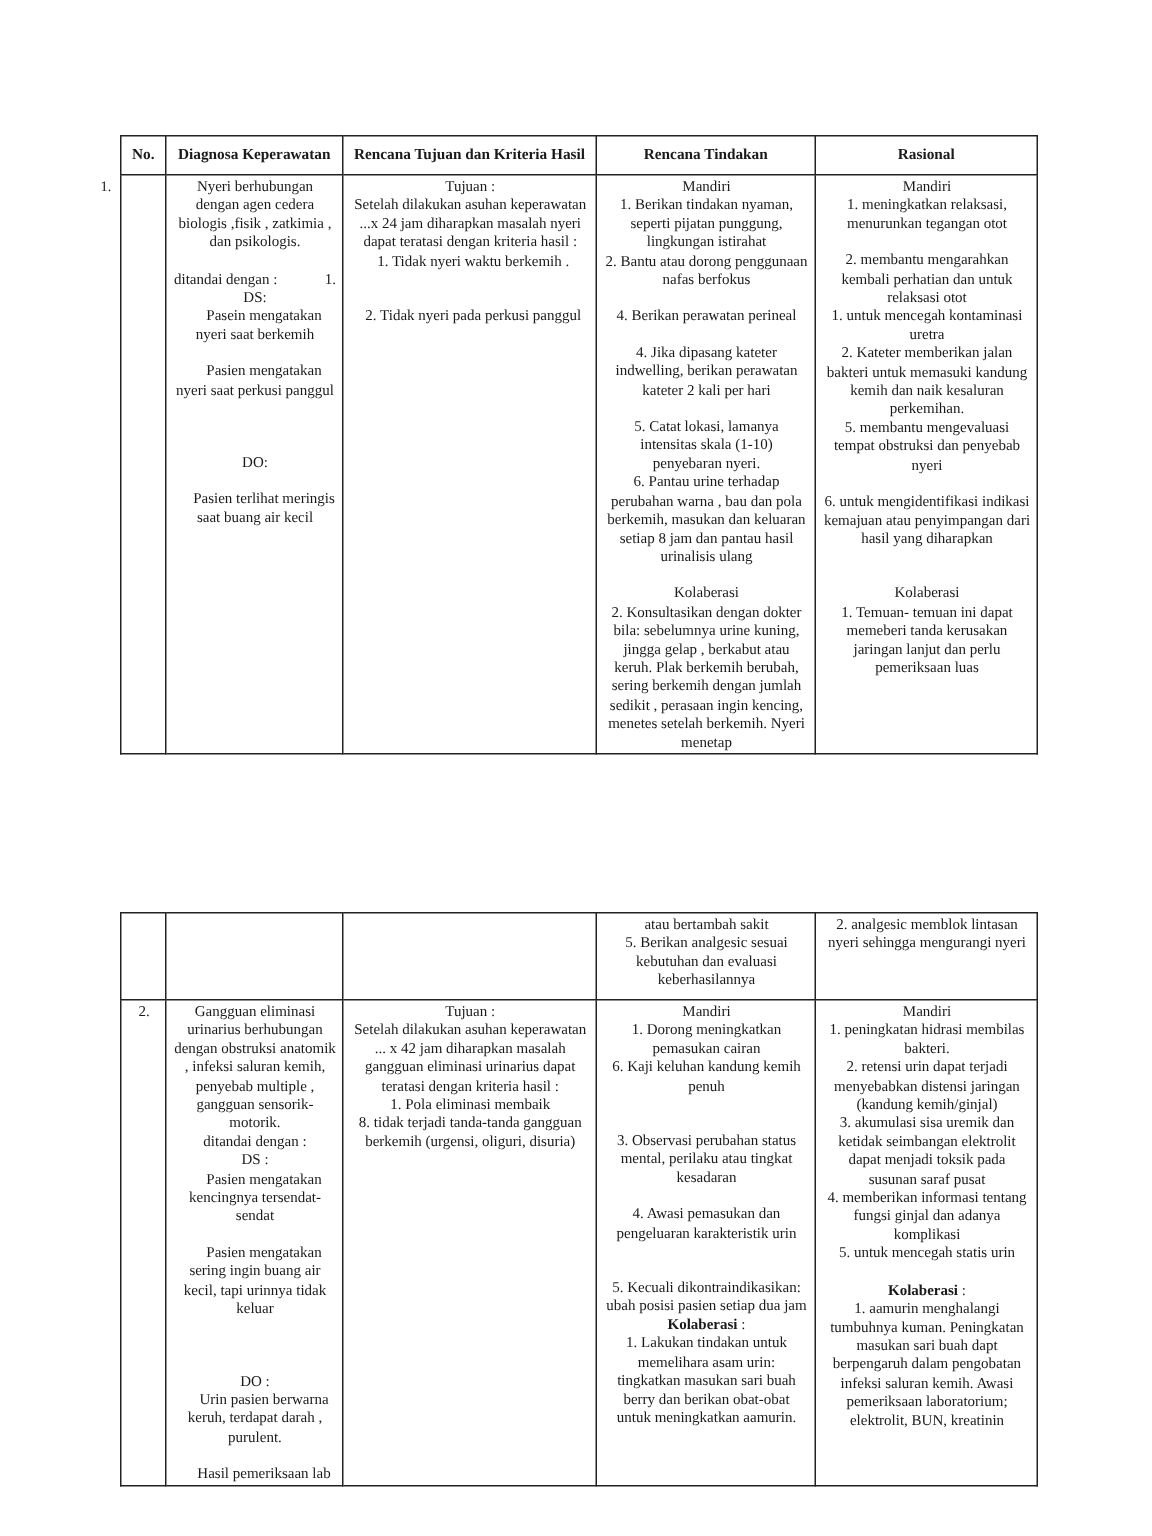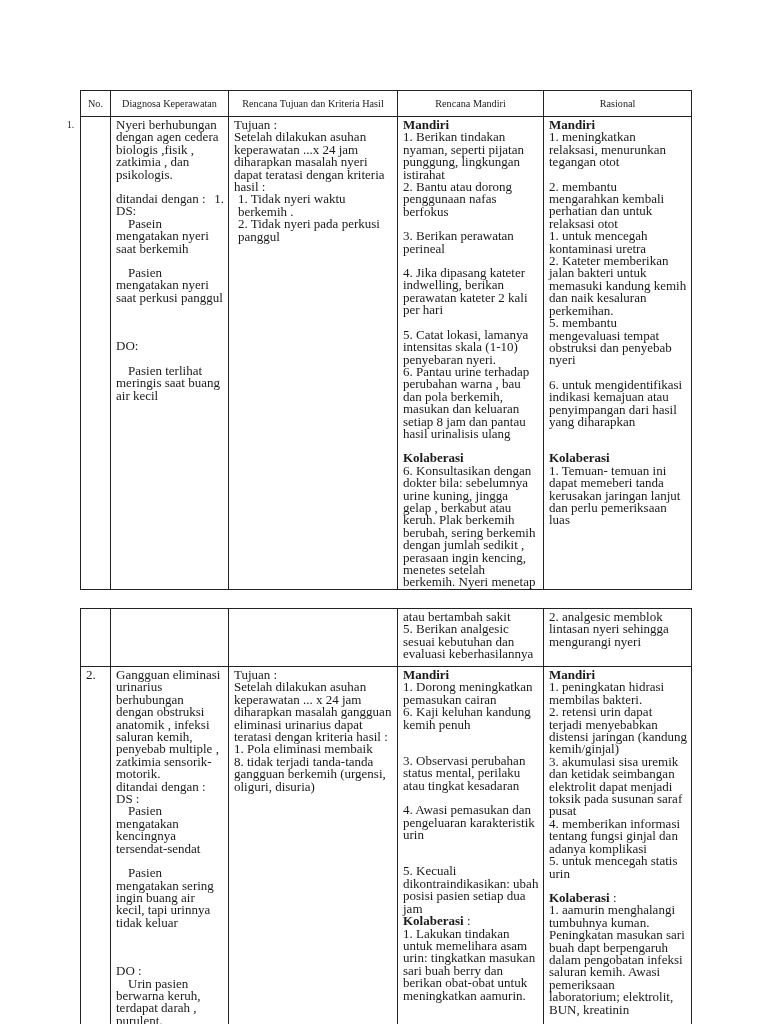--- a/index.html
+++ b/index.html
@@ -1,25 +1,25 @@
 <!DOCTYPE html>
 <html><head>
 <meta charset="utf-8">
 <style>
   html, body { margin:0; padding:0; background:#ffffff; }
   body { width:768px; height:1024px; position:relative; overflow:hidden;
          font-family:"Liberation Serif", "DejaVu Serif", serif; color:#1a1a1a; }
   .page { position:absolute; left:0; top:0; width:768px; height:1024px; background:#fff; }
   table.care { position:absolute; left:80px; width:611px; border-collapse:collapse; table-layout:fixed; }
   table.care td, table.care th { border:1.2px solid #222; vertical-align:top; padding:2px 4px 0 5px;
-         font-size:13px; line-height:12.4px; font-weight:normal; text-align:left; }
-  table.care th { font-weight:normal; text-align:center; vertical-align:middle; font-size:10.2px; line-height:11.5px; padding:2px 3px; }
+         font-size:10px; line-height:12.4px; font-weight:normal; text-align:center; }
+  table.care th { font-weight:bold; text-align:center; vertical-align:middle; font-size:10.2px; line-height:11.5px; padding:2px 3px; }
   .c-no { width:30px; } .c-dx { width:118px; } .c-tj { width:169px; } .c-ti { width:146px; } .c-ra { width:148px; }
   .outer-no { position:absolute; font-size:9.6px; }
-  .hdr { font-weight:bold; display:block; }
+  .hdr { font-weight:normal; display:block; }
   .p { display:block; }
   .gap { display:block; height:12px; }
   .gap2 { display:block; height:24px; }
   .ind { text-indent:12px; }
 </style>
 </head>
 <body>
 
 <div class="page">
 
@@ -30,21 +30,21 @@
         <col class="c-dx">
         <col class="c-tj">
         <col class="c-ti">
         <col class="c-ra">
       </colgroup>
     <tbody>
         <tr style="height:26px;">
       <th>No.</th>
       <th>Diagnosa Keperawatan</th>
       <th>Rencana Tujuan dan Kriteria Hasil</th>
-      <th>Rencana Mandiri</th>
+      <th>Rencana Tindakan</th>
       <th>Rasional</th>
     </tr>
     <tr style="height:336px;">
       <td></td>
       <td>
         <span class="p">Nyeri berhubungan dengan agen cedera biologis ,fisik , zatkimia , dan psikologis.</span>
         <span class="gap"></span>
         <span class="p" style="display:flex; justify-content:space-between;">
           <span>ditandai dengan :</span>
           <span>1.</span>
@@ -56,36 +56,36 @@
         <span class="gap2"></span>
             <span class="gap"></span>
         <span class="p">DO:</span>
         <span class="gap"></span>
         <span class="p ind">Pasien terlihat meringis saat buang air kecil</span>
       </td>
       <td>
         <span class="p">Tujuan :</span>
         <span class="p">Setelah dilakukan asuhan keperawatan ...x 24 jam diharapkan masalah nyeri dapat teratasi dengan kriteria hasil :</span>
         <span class="p" style="padding-left:4px;">1.  Tidak nyeri waktu berkemih .</span>
-        <span class="p" style="padding-left:4px; margin-top:0;">2.  Tidak nyeri pada perkusi panggul</span>
+        <span class="p" style="padding-left:4px; margin-top:24px;">2.  Tidak nyeri pada perkusi panggul</span>
       </td>
       <td>
         <span class="hdr">Mandiri</span>
         <span class="p">1. Berikan tindakan nyaman, seperti pijatan punggung, lingkungan istirahat</span>
         <span class="p">2. Bantu atau dorong penggunaan nafas berfokus</span>
         <span class="gap"></span>
-        <span class="p">3. Berikan perawatan perineal</span>
+        <span class="p">4. Berikan perawatan perineal</span>
         <span class="gap"></span>
         <span class="p">4. Jika dipasang kateter indwelling, berikan perawatan kateter 2 kali per hari</span>
         <span class="gap"></span>
         <span class="p">5. Catat lokasi, lamanya intensitas skala (1-10) penyebaran nyeri.</span>
         <span class="p">6. Pantau  urine terhadap perubahan warna , bau dan pola berkemih, masukan dan keluaran setiap 8 jam dan pantau hasil urinalisis ulang</span>
         <span class="gap"></span>
         <span class="hdr">Kolaberasi</span>
-        <span class="p">6. Konsultasikan dengan  dokter bila: sebelumnya urine kuning, jingga gelap , berkabut atau keruh. Plak berkemih berubah, sering berkemih dengan jumlah sedikit , perasaan ingin kencing, menetes setelah berkemih. Nyeri menetap</span>
+        <span class="p">2. Konsultasikan dengan  dokter bila: sebelumnya urine kuning, jingga gelap , berkabut atau keruh. Plak berkemih berubah, sering berkemih dengan jumlah sedikit , perasaan ingin kencing, menetes setelah berkemih. Nyeri menetap</span>
       </td>
       <td>
         <span class="hdr">Mandiri</span>
         <span class="p">1. meningkatkan relaksasi, menurunkan tegangan otot</span>
         <span class="gap"></span>
         <span class="p">2. membantu mengarahkan kembali perhatian dan untuk relaksasi otot</span>
         <span class="p">1. untuk mencegah kontaminasi uretra</span>
         <span class="p">2. Kateter memberikan jalan bakteri untuk memasuki kandung kemih dan naik kesaluran perkemihan.</span>
         <span class="p">5. membantu mengevaluasi tempat obstruksi dan penyebab nyeri</span>
         <span class="gap"></span>
@@ -115,36 +115,36 @@
         <span class="p">atau bertambah sakit</span>
         <span class="p">5. Berikan analgesic sesuai kebutuhan dan evaluasi keberhasilannya</span>
       </td>
       <td>
         <span class="p">2. analgesic memblok lintasan nyeri sehingga mengurangi nyeri</span>
       </td>
     </tr>
     <tr style="height:311px;">
       <td>2.</td>
       <td>
-        <span class="p">Gangguan eliminasi urinarius berhubungan dengan obstruksi anatomik ,  infeksi saluran kemih, penyebab multiple , zatkimia sensorik-motorik.</span>
+        <span class="p">Gangguan eliminasi urinarius berhubungan dengan obstruksi anatomik ,  infeksi saluran kemih, penyebab multiple , gangguan sensorik-motorik.</span>
         <span class="p">ditandai dengan :</span>
         <span class="p">DS :</span>
         <span class="p ind">Pasien mengatakan kencingnya tersendat-sendat</span>
         <span class="gap"></span>
         <span class="p ind">Pasien mengatakan sering ingin buang air kecil, tapi urinnya tidak keluar</span>
         <span class="gap2"></span>
             <span class="gap"></span>
         <span class="p">DO :</span>
         <span class="p ind">Urin pasien berwarna keruh, terdapat darah , purulent.</span>
         <span class="gap"></span>
         <span class="p ind">Hasil pemeriksaan lab</span>
       </td>
       <td>
         <span class="p">Tujuan :</span>
-        <span class="p">Setelah dilakukan asuhan keperawatan ... x 24 jam diharapkan masalah gangguan eliminasi urinarius dapat teratasi dengan kriteria hasil :</span>
+        <span class="p">Setelah dilakukan asuhan keperawatan ... x 42 jam diharapkan masalah gangguan eliminasi urinarius dapat teratasi dengan kriteria hasil :</span>
         <span class="p">1. Pola eliminasi membaik</span>
         <span class="p">8. tidak terjadi tanda-tanda gangguan berkemih (urgensi, oliguri, disuria)</span>
       </td>
       <td>
         <span class="hdr">Mandiri</span>
         <span class="p">1. Dorong meningkatkan pemasukan cairan</span>
         <span class="p">6. Kaji keluhan kandung kemih penuh</span>
         <span class="gap2"></span>
         <span class="p">3. Observasi perubahan status mental, perilaku atau tingkat kesadaran</span>
         <span class="gap"></span>

